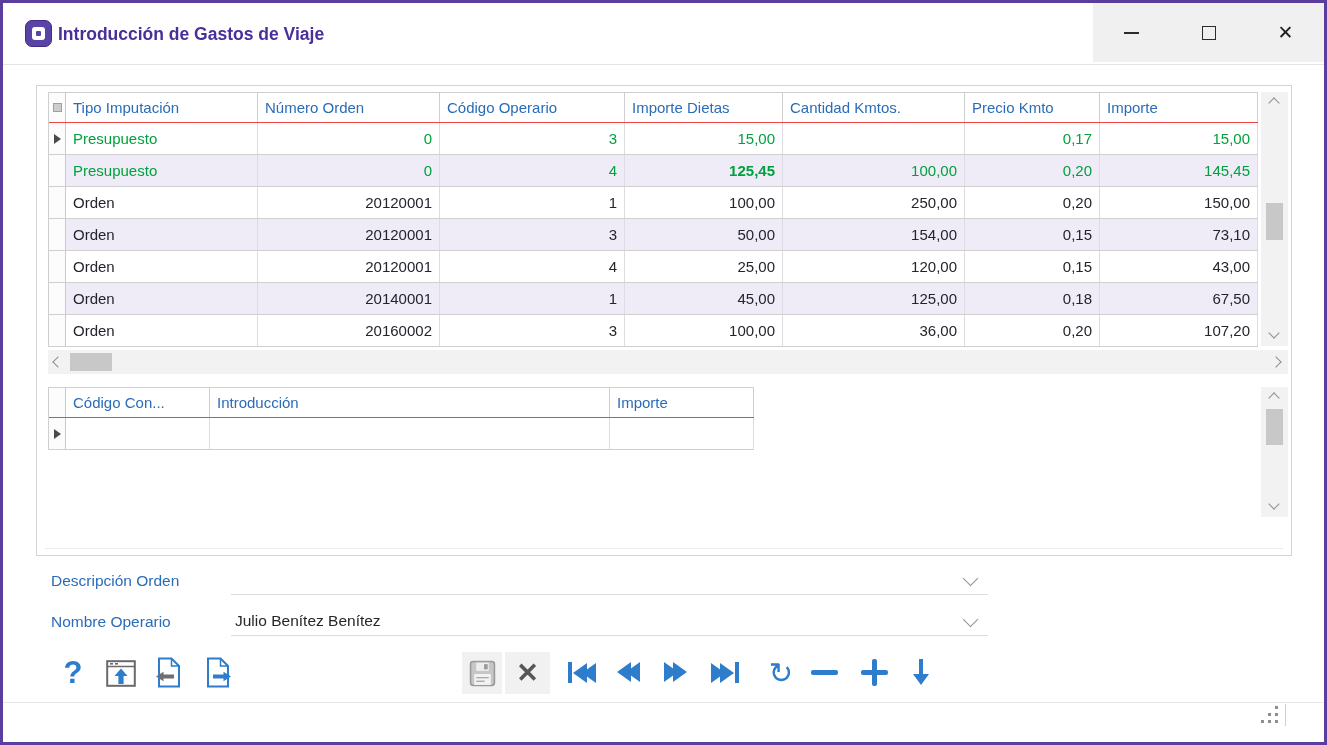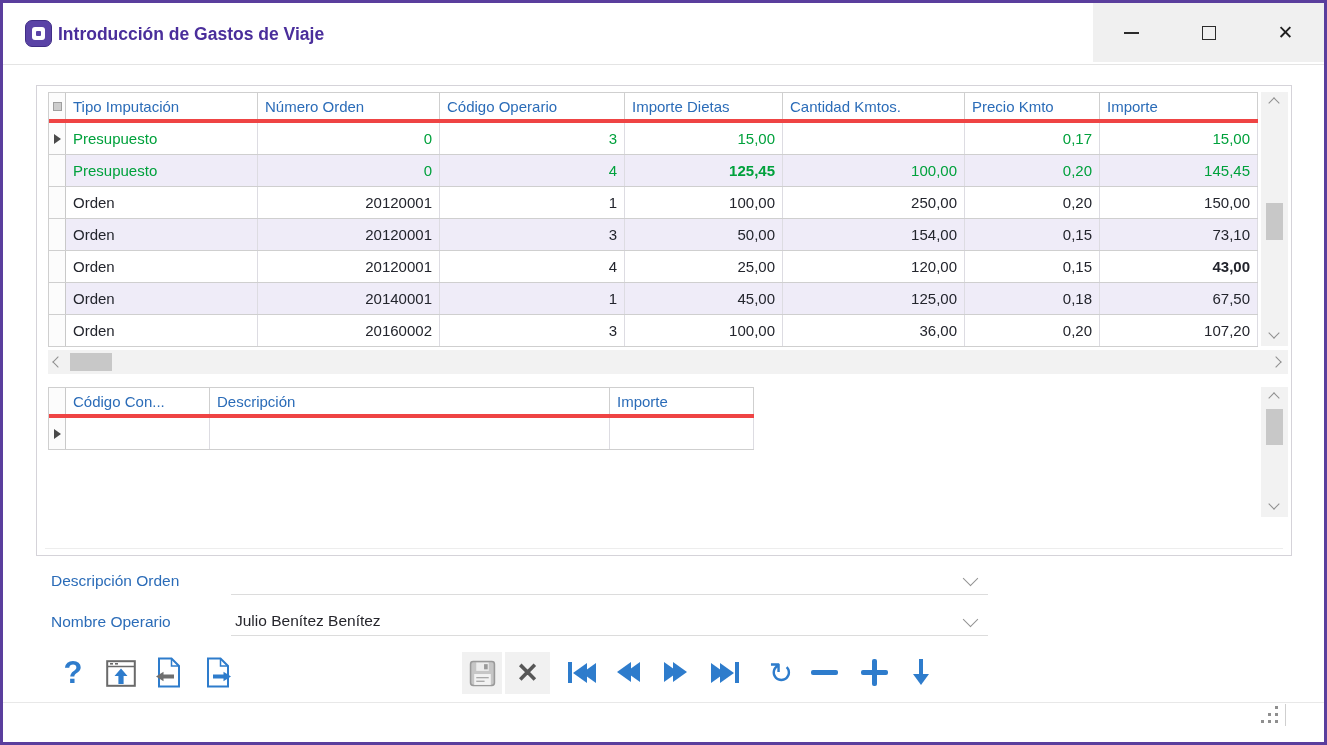--- a/index.html
+++ b/index.html
@@ -26,21 +26,21 @@
   .titlebar-sep { position:absolute; left:0; top:61px; width:1321px; height:1px; background:#e4e4e4; }
 
   
   .panel { position:absolute; left:33px; top:82px; width:1256px; height:471px;
     border:1px solid #d5d3d9; background:#fff; }
 
   .grid { position:absolute; background:#fff; border-top:1px solid #cfcfcf; border-left:1px solid #cfcfcf; }
   #grid1 { left:11px; top:6px; }
   #grid2 { left:11px; top:301px; }
   .grid-row { display:flex; border-bottom:1px solid #cfcfcf; background:#fff; }
-  .grid-head { height:30px; border-bottom:4px solid #ef4444; }
+  .grid-head { height:30px; border-bottom:1px solid #ef4444; }
   .data-row { height:32px; }
   .cell { border-right:1px solid #dddce2; padding:0 7px; font-size:15px; display:flex; align-items:center; color:#23252d; overflow:hidden; white-space:nowrap; }
   .head-cell { color:#2B6CB8; border-right-color:#cfcfcf; }
   .r { justify-content:flex-end; }
   .sel-cell { width:17px; min-width:17px; padding:0; background:#fcfcfc; border-right:1px solid #c9c9c9; justify-content:center; }
   .zebra { background:#EFECF8; }
   .green .data-cell { color:#00A13C; }
   .row-marker { width:0; height:0; border-left:7px solid #4a4a4a; border-top:5px solid transparent; border-bottom:5px solid transparent; }
   .sel-square { width:9px; height:9px; background:#cdcdcd; border:1px solid #9f9f9f; }
 
@@ -173,21 +173,21 @@
           <div class="cell data-cell r" style="width: 158px;">73,10</div>
         </div>
         <div class="grid-row data-row">
           <div class="cell sel-cell"></div>
           <div class="cell data-cell" style="width: 192px;">Orden</div>
           <div class="cell data-cell r" style="width: 182px;">20120001</div>
           <div class="cell data-cell r" style="width: 185px;">4</div>
           <div class="cell data-cell r" style="width: 158px;">25,00</div>
           <div class="cell data-cell r" style="width: 182px;">120,00</div>
           <div class="cell data-cell r" style="width: 135px;">0,15</div>
-          <div class="cell data-cell r" style="width: 158px; font-weight: bold;">43,00</div>
+          <div class="cell data-cell r" style="width: 158px;">43,00</div>
         </div>
         <div class="grid-row data-row zebra">
           <div class="cell sel-cell"></div>
           <div class="cell data-cell" style="width: 192px;">Orden</div>
           <div class="cell data-cell r" style="width: 182px;">20140001</div>
           <div class="cell data-cell r" style="width: 185px;">1</div>
           <div class="cell data-cell r" style="width: 158px;">45,00</div>
           <div class="cell data-cell r" style="width: 182px;">125,00</div>
           <div class="cell data-cell r" style="width: 135px;">0,18</div>
           <div class="cell data-cell r" style="width: 158px;">67,50</div>
@@ -213,21 +213,21 @@
     <div class="sb" id="hs1">
       <div class="sb-chev left" style="left:6px; top:8px;"></div>
       <div class="sb-thumb" style="left:22px; top:3px; width:42px; height:18px;"></div>
       <div class="sb-chev right" style="right:8px; top:8px;"></div>
     </div>
 
     <div class="grid" id="grid2">
         <div class="grid-row grid-head">
           <div class="cell sel-cell"></div>
           <div class="cell head-cell" style="width: 144px;">Código Con...</div>
-          <div class="cell head-cell" style="width: 400px;">Descripción</div>
+          <div class="cell head-cell" style="width: 400px;">Introducción</div>
           <div class="cell head-cell" style="width: 144px;">Importe</div>
         </div>
         <div class="grid-row data-row">
           <div class="cell sel-cell">
             <div class="row-marker"></div>
           </div>
           <div class="cell data-cell" style="width: 144px;"></div>
           <div class="cell data-cell" style="width: 400px;"></div>
           <div class="cell data-cell" style="width: 144px;"></div>
         </div>

